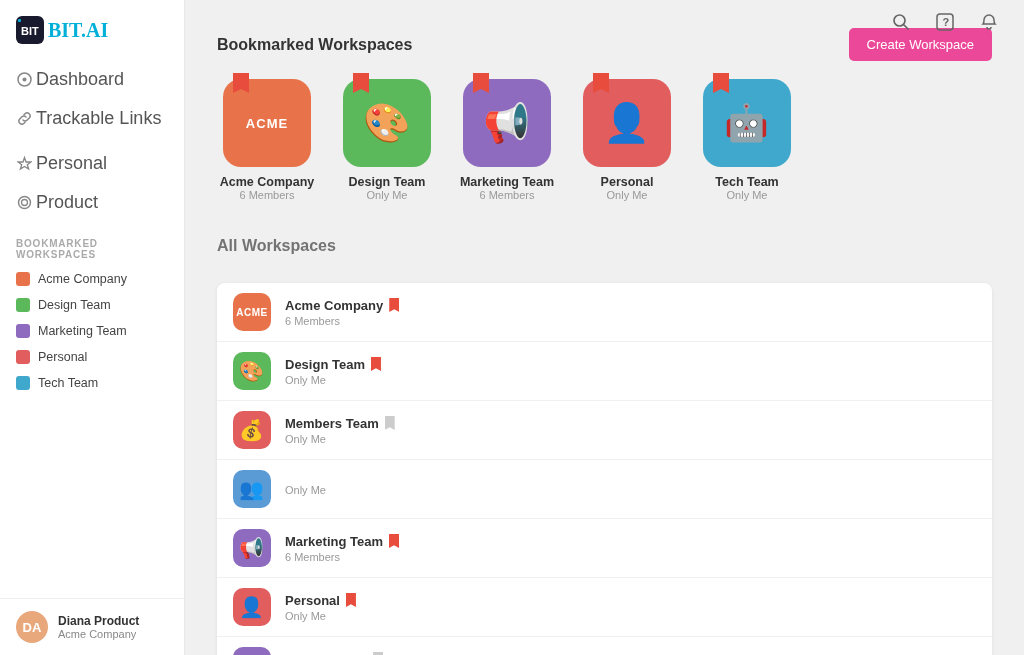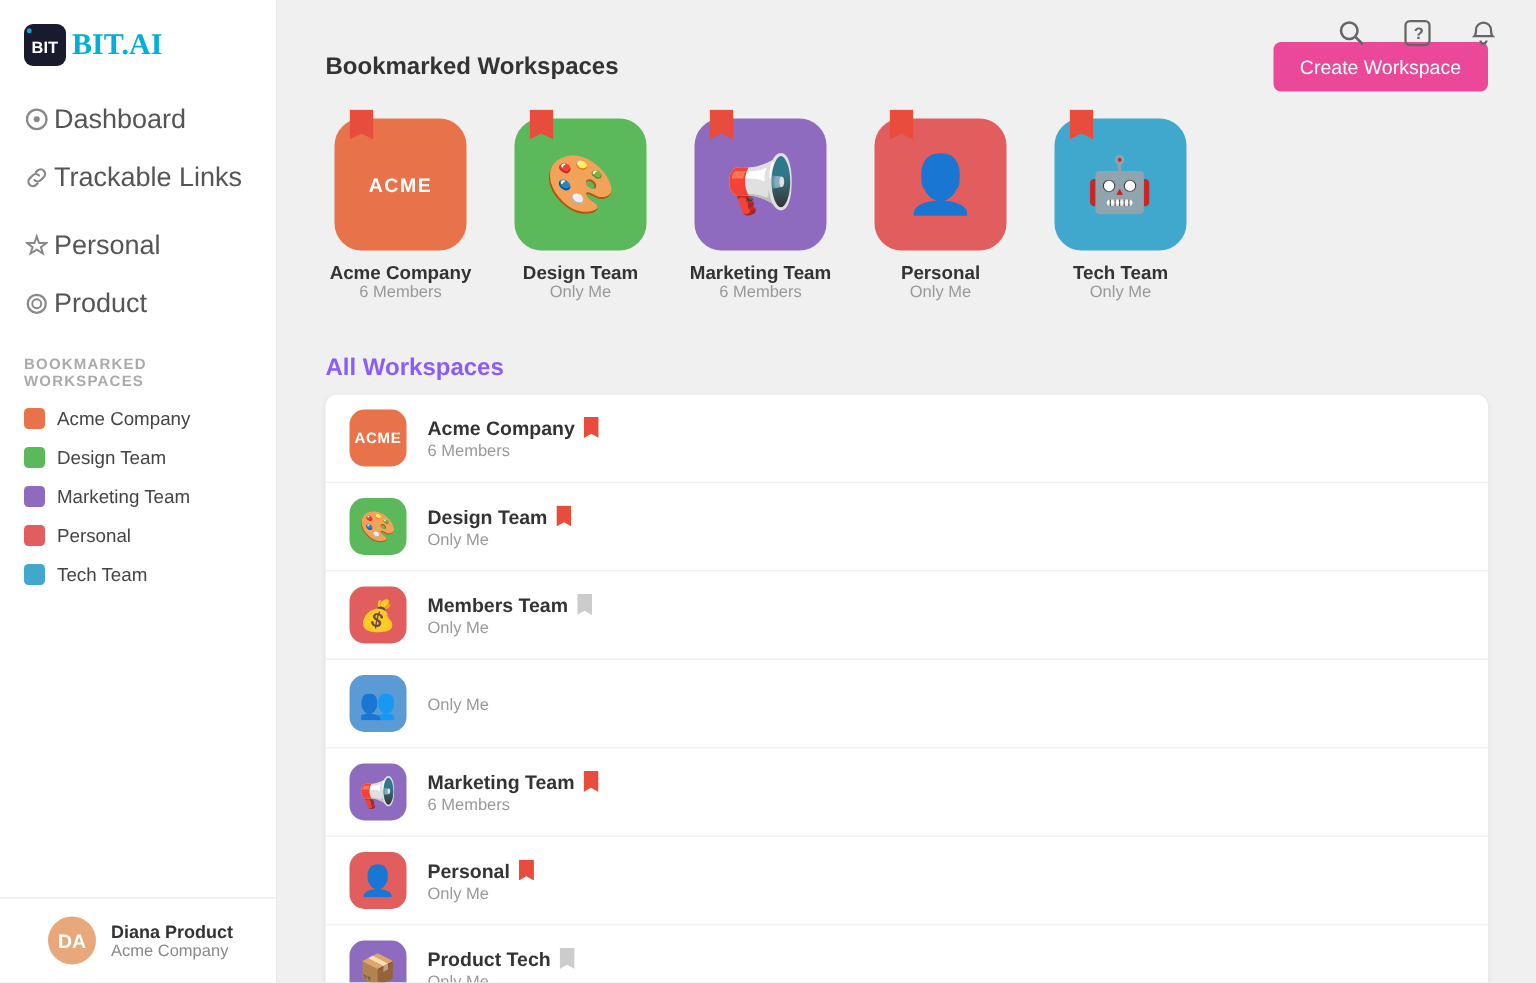--- a/index.html
+++ b/index.html
@@ -100,21 +100,20 @@
       height: 32px;
       border-radius: 50%;
       background: #e8a87c;
       display: flex;
       align-items: center;
       justify-content: center;
       font-size: 13px;
       font-weight: 600;
       color: #fff;
       flex-shrink: 0;
-      margin-left: 16px;
     }
     .avatar-info {}
     .avatar-name { font-size: 12px; font-weight: 600; color: #333; }
     .avatar-org { font-size: 11px; color: #888; }
 
     
     .main {
       flex: 1;
       overflow-y: auto;
       padding: 28px 32px;
@@ -197,22 +196,22 @@
     .ws-card-sub {
       font-size: 11px;
       color: #999;
       text-align: center;
     }
 
     
     .all-ws-title {
       font-size: 16px;
       font-weight: 600;
-      color: #8b5cf6;
-      margin-bottom: 8px;
+      color: #737373;
+      margin-bottom: 28px;
     }
     .ws-list-item {
       display: flex;
       align-items: center;
       gap: 14px;
       padding: 10px 16px;
       background: #fff;
       border-bottom: 1px solid #f0f0f0;
       cursor: pointer;
     }

